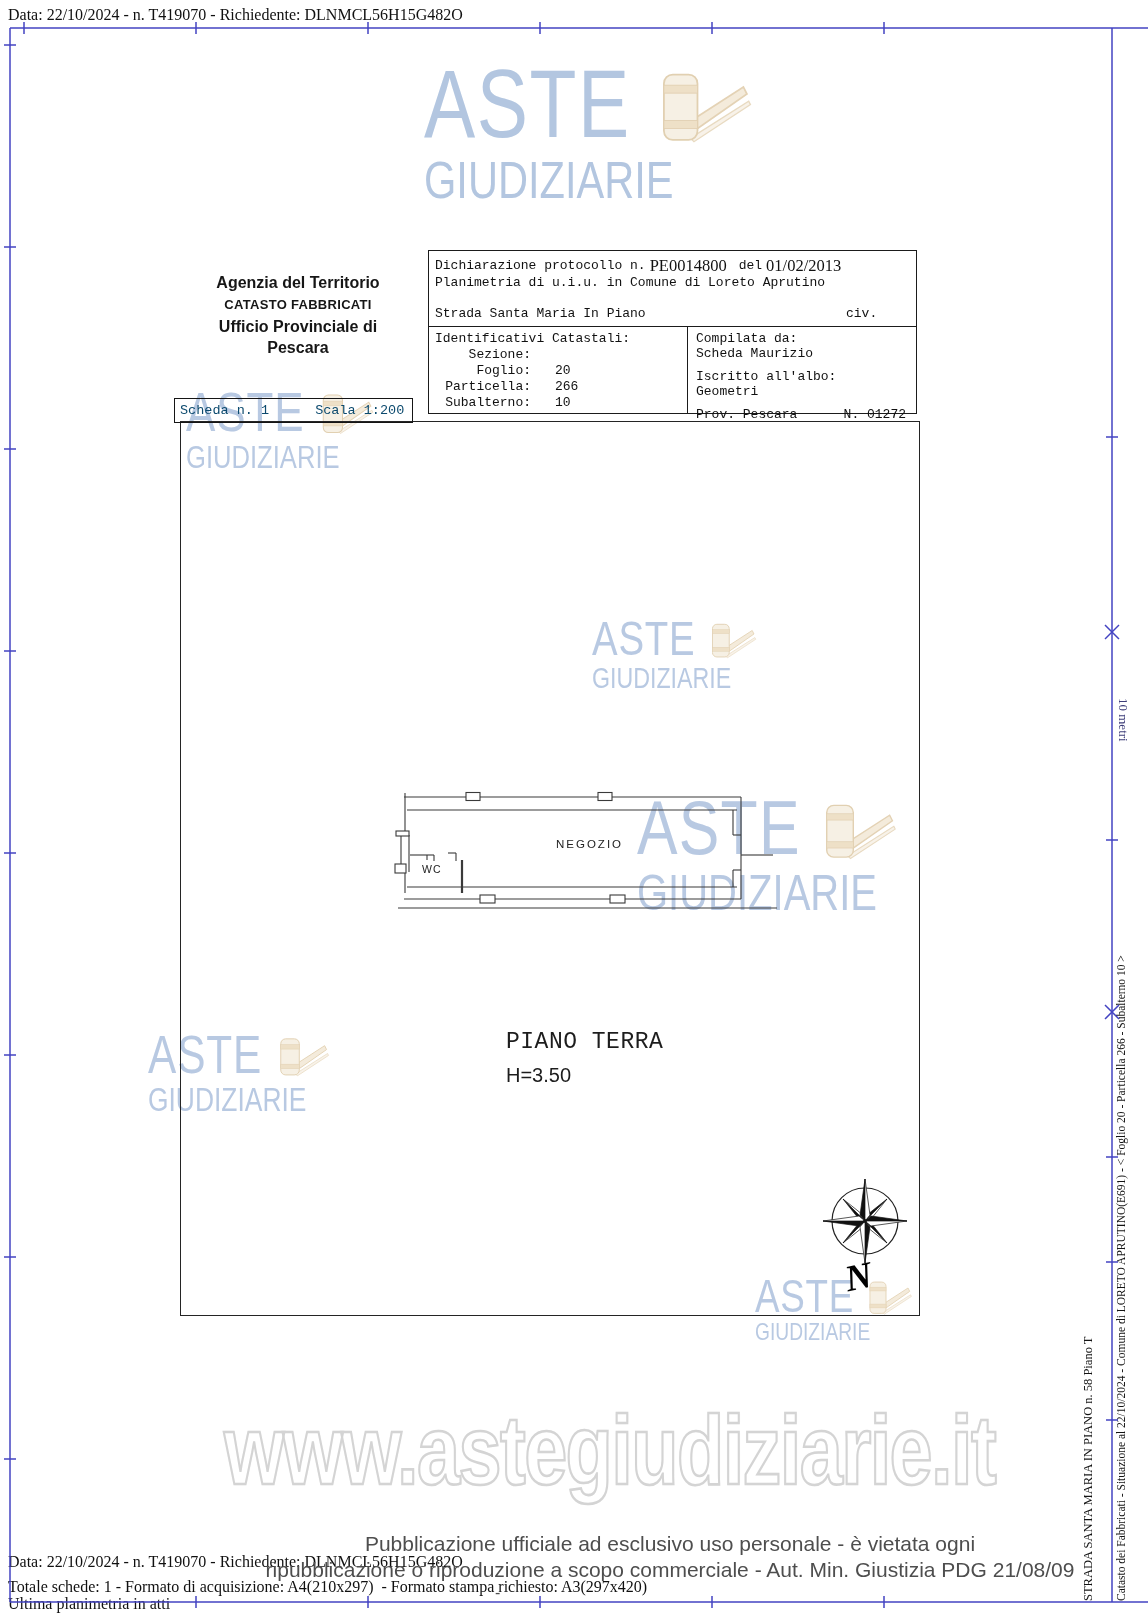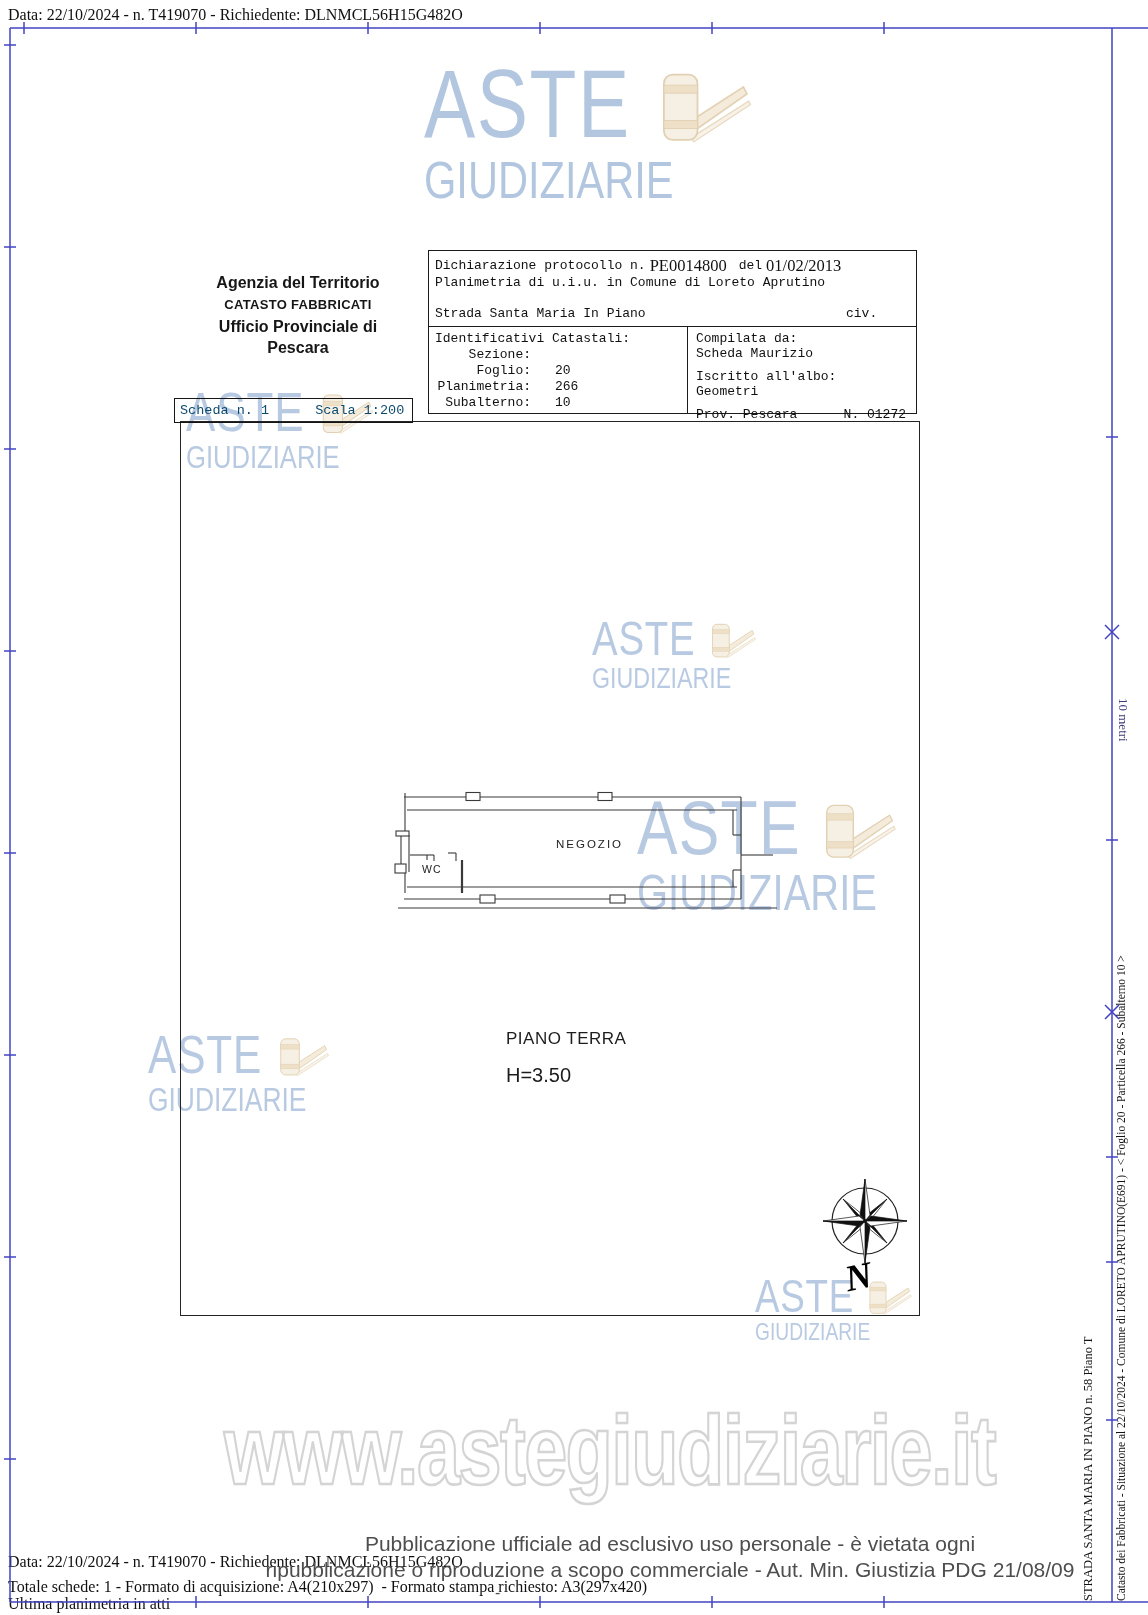--- a/index.html
+++ b/index.html
@@ -56,21 +56,21 @@
           align-items:center;color:#0c4a6e;background:transparent;}
   .scheda .s1{margin-left:5px;}
   .scheda .s2{margin-left:46px;}
 
   
   .plan-frame{position:absolute;left:180px;top:421px;width:738px;height:893px;
               border:1.7px solid #242424;z-index:2;background:transparent;}
   .plan-svg{position:absolute;left:392px;top:780px;z-index:3;}
   .room-label{position:absolute;left:556px;top:838px;font-size:11.5px;letter-spacing:2px;color:#222;z-index:3;}
   .wc-label{position:absolute;left:422px;top:863px;font-size:10.5px;letter-spacing:1px;color:#222;z-index:3;}
-  .piano{position:absolute;left:506px;top:1029px;font-size:17px;letter-spacing:.5px;color:#1d1d1d;z-index:3;}
+  .piano{position:absolute;left:506px;top:1029px;font-size:23px;letter-spacing:.5px;color:#1d1d1d;z-index:3;font-family:Liberation Mono, monospace;}
   .hval{position:absolute;left:506px;top:1064px;font-size:20px;color:#1d1d1d;z-index:3;}
 
   
   .compass-svg{position:absolute;left:815px;top:1167px;z-index:3;}
   .compass-n{position:absolute;left:845px;top:1255px;font:italic bold 37px "Liberation Serif",serif;
              color:#000;transform:rotate(-12deg);z-index:3;}
 
   
   .www{position:absolute;left:224px;top:1394px;z-index:2;font-weight:bold;font-size:98px;
        letter-spacing:-2px;color:#ffffff;-webkit-text-stroke:2.6px #d4d4d4;
@@ -225,21 +225,21 @@
       <div class="decl-l3">
         <span>Strada Santa Maria In Piano</span>
         <span class="d-civ">civ.</span>
       </div>
     </div>
     <div class="decl-row2">
       <div class="decl-left">
         <div class="irow">Identificativi Catastali:</div>
         <div class="irow"><span class="ilbl">Sezione:</span><span class="ival"></span></div>
         <div class="irow"><span class="ilbl">Foglio:</span><span class="ival">20</span></div>
-        <div class="irow"><span class="ilbl">Planimetria:</span><span class="ival">266</span></div>
+        <div class="irow"><span class="ilbl">Particella:</span><span class="ival">266</span></div>
         <div class="irow"><span class="ilbl">Subalterno:</span><span class="ival">10</span></div>
       </div>
       <div class="decl-right">
         <div class="cline">Compilata da:</div>
         <div class="cline">Scheda Maurizio</div>
         <div class="vgap"></div>
         <div class="cline">Iscritto all'albo:</div>
         <div class="cline">Geometri</div>
         <div class="prov-row">
           <span>Prov. Pescara</span>

